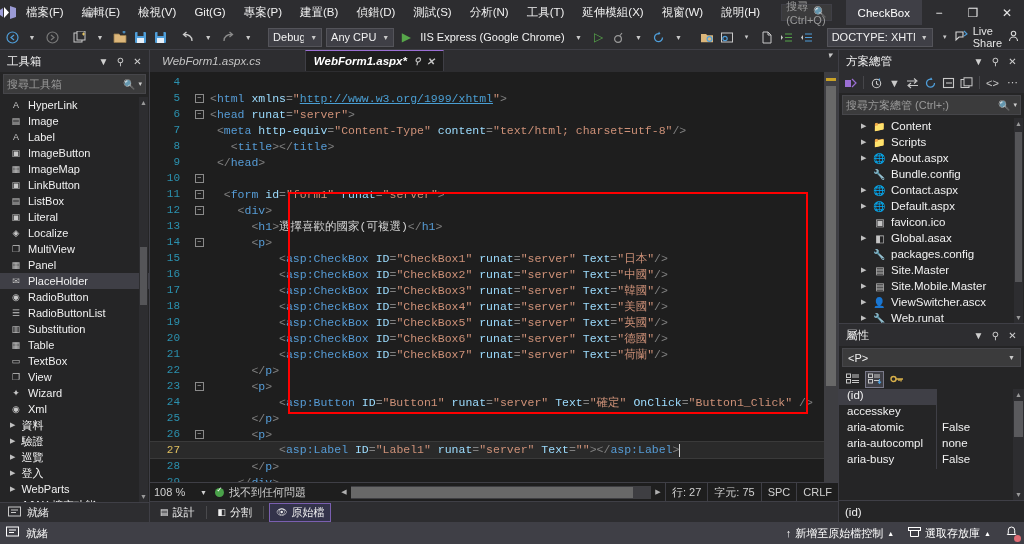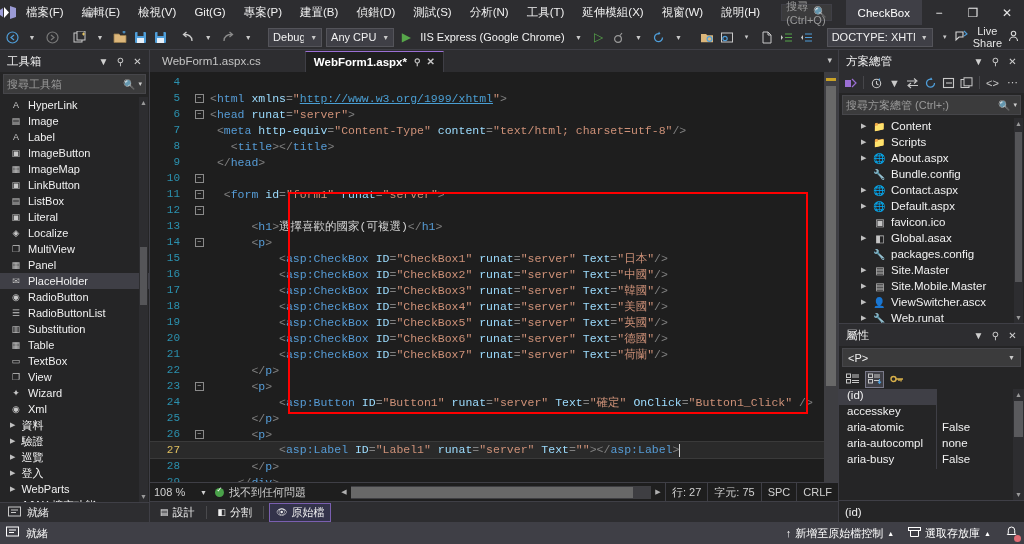--- a/index.html
+++ b/index.html
@@ -22,21 +22,21 @@
   .qsearch { margin-left:12px; width:208px; height:17px; background:#3b3b3c; border:1px solid #3f3f46;
              display:flex; align-items:center; padding:0 4px; position:relative; }
   .qsearch span { color:#9a9a9a; font-size:11px; }
   .qsearch .mag { position:absolute; right:4px; top:1px; color:#cfcfcf; font-size:11px; }
   .proj-chip { margin-left:14px; background:#3f3f46; padding:18px 12px; font-size:11.5px; color:#ffffff; }
   .wbtns { margin-left:auto; display:flex; height:25px; }
   .wbtn { width:34px; height:25px; display:flex; align-items:center; justify-content:center; color:#e6e6e6; font-size:12px; }
 
   
   .toolbar { height:25px; background:#2d2d30; display:flex; align-items:center; flex:0 0 25px;
-             border-bottom:1px solid #3f3f46; padding-left:2px;text-align:center; }
+             border-bottom:1px solid #3f3f46; padding-left:2px; }
   .tb { height:22px; min-width:20px; display:flex; align-items:center; justify-content:center; padding:0 3px; color:#c9c9c9; font-size:12px; }
   .tb-sep { width:1px; height:16px; background:#464647; margin:0 4px; }
   .tb-drop { font-size:7px; color:#c9c9c9; padding:0 2px; }
   .combo { height:19px; background:#3f3f46; border:1px solid #54545a; display:flex; align-items:center;
            padding:0 4px; font-size:11px; color:#f1f1f1; margin:0 2px; }
   .combo .cv { white-space:nowrap; overflow:hidden; }
   .combo .ar { margin-left:auto; padding-left:6px; font-size:7px; color:#c9c9c9; }
   .combo.debug { width:54px; }
   .combo.cpu { width:96px; }
   .combo.doctype { width:106px; }
@@ -70,21 +70,21 @@
   .tbscroll { position:absolute; right:1px; top:0; width:9px; height:100%; background:#2d2d30; }
   .tbscroll .thumb { position:absolute; left:1px; width:7px; background:#555558; }
   .tbscroll .up, .tbscroll .dn { position:absolute; left:0; width:9px; height:11px; color:#9a9a9a; font-size:7px;
                                  display:flex; align-items:center; justify-content:center; }
   .tbscroll .up { top:0; } .tbscroll .dn { bottom:0; }
   .tb-status { height:20px; background:#2d2d30; display:flex; align-items:center; gap:6px; padding-left:8px;
                border-top:1px solid #3f3f46; font-size:11px; color:#f1f1f1; }
 
   
   .center { flex:1; display:flex; flex-direction:column; min-width:0; background:#1e1e1e; }
-  .tabstrip { height:22px; background:#2d2d30; display:flex; align-items:center; flex:0 0 22px; padding-left:4px; position:relative; }
+  .tabstrip { height:22px; background:#2d2d30; display:flex; align-items:flex-start; flex:0 0 22px; padding-left:4px; position:relative;font-style:italic; }
   .tab { height:21px; display:flex; align-items:center; padding:0 8px; font-size:11.5px; color:#c5c5c5; background:#2d2d30; }
   .tab.active { background:#1e1e1e; color:#ffffff; border-top:1px solid #9b6fd4; border-left:1px solid #3f3f46;
                 border-right:1px solid #3f3f46; font-weight:bold;margin-left:36px; }
   .tab .pin { margin-left:7px; font-size:9px; color:#c0c0c0; }
   .tab .x { margin-left:6px; font-size:10px; color:#c8c8c8; }
   .tabstrip .right-ic { margin-left:auto; display:flex; align-items:center; gap:6px; padding:0 6px 3px 0; color:#c8c8c8; font-size:9px; }
 
   .editor-wrap { flex:1; display:flex; min-height:0; position:relative; background:#1e1e1e; }
   .code-area { flex:1; position:relative; overflow:hidden; font-family:"Liberation Mono", monospace; font-size:11px; }
   .lines { position:absolute; inset:0; padding-top:2px; }
@@ -519,21 +519,21 @@
         <div class="code-area">
           <div class="lines" id="code-lines">
               <div class="line"><span class="ln">4</span><span class="gut"></span><span class="ctext"><span style="color:transparent"></span></span></div>
               <div class="line"><span class="ln">5</span><span class="gut"><span class="outline-box">−</span></span><span class="ctext"><span style="color:transparent"></span><span class="k-punct">&lt;</span><span class="k-tag">html</span> <span class="k-attr">xmlns</span><span class="k-punct">=</span><span class="k-val">"</span><span class="k-link">http://www.w3.org/1999/xhtml</span><span class="k-val">"</span><span class="k-punct">&gt;</span></span></div>
               <div class="line"><span class="ln">6</span><span class="gut"><span class="outline-box">−</span></span><span class="ctext"><span style="color:transparent"></span><span class="k-punct">&lt;</span><span class="k-tag">head</span> <span class="k-attr">runat</span><span class="k-punct">=</span><span class="k-val">"server"</span><span class="k-punct">&gt;</span></span></div>
               <div class="line"><span class="ln">7</span><span class="gut"><span class="vline"></span></span><span class="ctext"><span style="color:transparent"> </span><span class="k-punct">&lt;</span><span class="k-tag">meta</span> <span class="k-attr">http-equiv</span><span class="k-punct">=</span><span class="k-val">"Content-Type"</span> <span class="k-attr">content</span><span class="k-punct">=</span><span class="k-val">"text/html; charset=utf-8"</span><span class="k-punct">/&gt;</span></span></div>
               <div class="line"><span class="ln">8</span><span class="gut"><span class="vline"></span></span><span class="ctext"><span style="color:transparent">   </span><span class="k-punct">&lt;</span><span class="k-tag">title</span><span class="k-punct">&gt;&lt;/</span><span class="k-tag">title</span><span class="k-punct">&gt;</span></span></div>
               <div class="line"><span class="ln">9</span><span class="gut"><span class="vline"></span></span><span class="ctext"><span style="color:transparent"> </span><span class="k-punct">&lt;/</span><span class="k-tag">head</span><span class="k-punct">&gt;</span></span></div>
               <div class="line"><span class="ln">10</span><span class="gut"><span class="outline-box">−</span></span></div>
               <div class="line"><span class="ln">11</span><span class="gut"><span class="outline-box">−</span></span><span class="ctext"><span style="color:transparent">  </span><span class="k-punct">&lt;</span><span class="k-tag">form</span> <span class="k-attr">id</span><span class="k-punct">=</span><span class="k-val">"form1"</span> <span class="k-attr">runat</span><span class="k-punct">=</span><span class="k-val">"server"</span><span class="k-punct">&gt;</span></span></div>
-              <div class="line"><span class="ln">12</span><span class="gut"><span class="outline-box">−</span></span></div>
+              <div class="line"><span class="ln">12</span><span class="gut"><span class="outline-box">−</span></span><span class="ctext"><span style="color:transparent">    </span><span class="k-punct">&lt;</span><span class="k-tag">div</span><span class="k-punct">&gt;</span></span></div>
               <div class="line"><span class="ln">13</span><span class="gut"><span class="vline"></span></span><span class="ctext"><span style="color:transparent">      </span><span class="k-punct">&lt;</span><span class="k-tag">h1</span><span class="k-punct">&gt;</span><span class="k-txt">選擇喜歡的國家(可複選)</span><span class="k-punct">&lt;/</span><span class="k-tag">h1</span><span class="k-punct">&gt;</span></span></div>
               <div class="line"><span class="ln">14</span><span class="gut"><span class="outline-box">−</span></span><span class="ctext"><span style="color:transparent">      </span><span class="k-punct">&lt;</span><span class="k-tag">p</span><span class="k-punct">&gt;</span></span></div>
               <div class="line"><span class="ln">15</span><span class="gut"><span class="vline"></span></span><span class="ctext"><span style="color:transparent">          </span><span class="k-punct">&lt;</span><span class="k-tag">asp:CheckBox</span> <span class="k-attr">ID</span><span class="k-punct">=</span><span class="k-val">"CheckBox1"</span> <span class="k-attr">runat</span><span class="k-punct">=</span><span class="k-val">"server"</span> <span class="k-attr">Text</span><span class="k-punct">=</span><span class="k-val">"日本"</span><span class="k-punct">/&gt;</span></span></div>
               <div class="line"><span class="ln">16</span><span class="gut"><span class="vline"></span></span><span class="ctext"><span style="color:transparent">          </span><span class="k-punct">&lt;</span><span class="k-tag">asp:CheckBox</span> <span class="k-attr">ID</span><span class="k-punct">=</span><span class="k-val">"CheckBox2"</span> <span class="k-attr">runat</span><span class="k-punct">=</span><span class="k-val">"server"</span> <span class="k-attr">Text</span><span class="k-punct">=</span><span class="k-val">"中國"</span><span class="k-punct">/&gt;</span></span></div>
               <div class="line"><span class="ln">17</span><span class="gut"><span class="vline"></span></span><span class="ctext"><span style="color:transparent">          </span><span class="k-punct">&lt;</span><span class="k-tag">asp:CheckBox</span> <span class="k-attr">ID</span><span class="k-punct">=</span><span class="k-val">"CheckBox3"</span> <span class="k-attr">runat</span><span class="k-punct">=</span><span class="k-val">"server"</span> <span class="k-attr">Text</span><span class="k-punct">=</span><span class="k-val">"韓國"</span><span class="k-punct">/&gt;</span></span></div>
               <div class="line"><span class="ln">18</span><span class="gut"><span class="vline"></span></span><span class="ctext"><span style="color:transparent">          </span><span class="k-punct">&lt;</span><span class="k-tag">asp:CheckBox</span> <span class="k-attr">ID</span><span class="k-punct">=</span><span class="k-val">"CheckBox4"</span> <span class="k-attr">runat</span><span class="k-punct">=</span><span class="k-val">"server"</span> <span class="k-attr">Text</span><span class="k-punct">=</span><span class="k-val">"美國"</span><span class="k-punct">/&gt;</span></span></div>
               <div class="line"><span class="ln">19</span><span class="gut"><span class="vline"></span></span><span class="ctext"><span style="color:transparent">          </span><span class="k-punct">&lt;</span><span class="k-tag">asp:CheckBox</span> <span class="k-attr">ID</span><span class="k-punct">=</span><span class="k-val">"CheckBox5"</span> <span class="k-attr">runat</span><span class="k-punct">=</span><span class="k-val">"server"</span> <span class="k-attr">Text</span><span class="k-punct">=</span><span class="k-val">"英國"</span><span class="k-punct">/&gt;</span></span></div>
               <div class="line"><span class="ln">20</span><span class="gut"><span class="vline"></span></span><span class="ctext"><span style="color:transparent">          </span><span class="k-punct">&lt;</span><span class="k-tag">asp:CheckBox</span> <span class="k-attr">ID</span><span class="k-punct">=</span><span class="k-val">"CheckBox6"</span> <span class="k-attr">runat</span><span class="k-punct">=</span><span class="k-val">"server"</span> <span class="k-attr">Text</span><span class="k-punct">=</span><span class="k-val">"德國"</span><span class="k-punct">/&gt;</span></span></div>
               <div class="line"><span class="ln">21</span><span class="gut"><span class="vline"></span></span><span class="ctext"><span style="color:transparent">          </span><span class="k-punct">&lt;</span><span class="k-tag">asp:CheckBox</span> <span class="k-attr">ID</span><span class="k-punct">=</span><span class="k-val">"CheckBox7"</span> <span class="k-attr">runat</span><span class="k-punct">=</span><span class="k-val">"server"</span> <span class="k-attr">Text</span><span class="k-punct">=</span><span class="k-val">"荷蘭"</span><span class="k-punct">/&gt;</span></span></div>
               <div class="line"><span class="ln">22</span><span class="gut"><span class="vline"></span></span><span class="ctext"><span style="color:transparent">      </span><span class="k-punct">&lt;/</span><span class="k-tag">p</span><span class="k-punct">&gt;</span></span></div>

